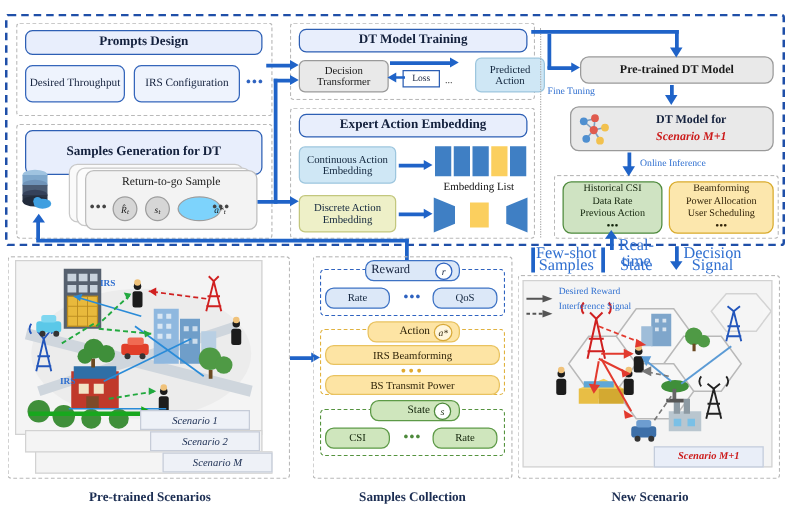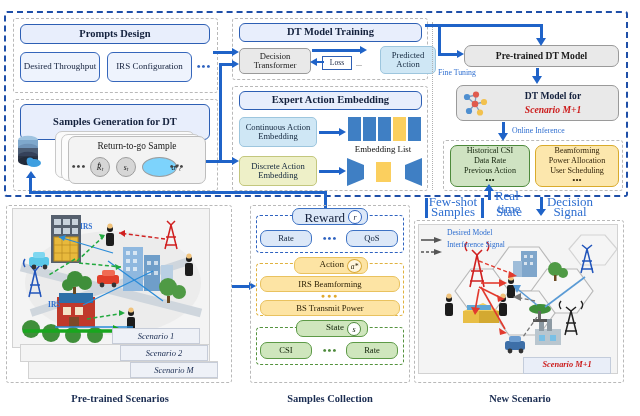--- a/index.html
+++ b/index.html
@@ -335,21 +335,21 @@
 
 <div class="abs arrow" style="left:29px;top:191px;width:298px;height:2.6px;"></div>
 <div class="abs arrow" style="left:324px;top:191px;width:2.6px;height:22px;"></div>
 <div class="abs arrow" style="left:29px;top:177px;width:2.6px;height:15px;"></div>
 <div class="abs ahead" style="left:26px;top:171px;border-bottom:7px solid #1f63c8;border-left:5px solid transparent;border-right:5px solid transparent;"></div>
 
 <div class="abs dashgray" style="left:250px;top:205px;width:160px;height:178px;"></div>
 
 <div class="abs dashblue" style="left:256px;top:215px;width:148px;height:38px;"></div>
 <div class="abs blusm" style="left:292px;top:208px;width:76px;height:17px;"></div>
-<div class="abs" style="left:297px;top:210px;width:48px;height:13px;font-size:13px;color:#14213d;text-align:right;">Reward</div>
+<div class="abs" style="left:297px;top:210px;width:48px;height:13px;font-size:10px;color:#14213d;">Reward</div>
 <div class="abs circ" style="left:348px;top:210px;width:14px;height:14px;border:1.2px solid #2f63c0;background:#ffffff;font-size:8px;font-style:italic;color:#14213d;">r</div>
 <div class="abs blusm ctr" style="left:260px;top:230px;width:52px;height:17px;">Rate</div>
 <div class="abs ctr dots" style="left:314px;top:231px;width:32px;height:15px;">•••</div>
 <div class="abs blusm ctr" style="left:346px;top:230px;width:52px;height:17px;">QoS</div>
 
 <div class="abs dashamber" style="left:256px;top:263px;width:148px;height:53px;"></div>
 <div class="abs ambsm" style="left:294px;top:257px;width:74px;height:17px;"></div>
 <div class="abs" style="left:298px;top:259px;width:46px;height:13px;font-size:9px;color:#2a1f05;text-align:right;">Action</div>
 <div class="abs circ" style="left:347px;top:259px;width:15px;height:14px;border:1.2px solid #d8a93a;background:#fff6dd;font-size:7.6px;font-style:italic;color:#2a1f05;">a*</div>
 <div class="abs ambsm ctr" style="left:260px;top:276px;width:140px;height:16px;">IRS Beamforming</div>
@@ -483,21 +483,21 @@
     <polygon points="94,72 102,68 102,76" fill="#777777"></polygon>
   </svg>
 </div>
 
 <div class="abs" style="left:421px;top:230px;width:22px;height:8px;">
   <svg width="22" height="8">
       <line x1="0" y1="4" x2="14" y2="4" stroke="#555" stroke-width="1.6"></line>
       <polygon points="21,4 13,1 13,7" fill="#555"></polygon>
     </svg>
 </div>
-<div class="abs" style="left:447px;top:228px;width:90px;height:11px;color:#2f6fd0;font-size:7.6px;">Desired Model</div>
+<div class="abs" style="left:447px;top:228px;width:90px;height:11px;color:#2f6fd0;font-size:7.6px;">Desired Reward</div>
 <div class="abs" style="left:421px;top:242px;width:22px;height:8px;">
   <svg width="22" height="8">
       <line x1="0" y1="4" x2="14" y2="4" stroke="#555" stroke-width="1.6" stroke-dasharray="3,2"></line>
       <polygon points="21,4 13,1 13,7" fill="#555"></polygon>
     </svg>
 </div>
 <div class="abs" style="left:447px;top:240px;width:100px;height:11px;color:#2f6fd0;font-size:7.6px;">Interference Signal</div>
 
 <div class="abs ctr" style="left:523px;top:357px;width:88px;height:17px;background:#e9eef8;border:1px solid #c3ccdb;color:#cc1b1b;font-weight:bold;font-size:8.4px;font-style:italic;">Scenario M+1</div>
 <div class="abs ctr caption" style="left:440px;top:391px;width:160px;height:16px;">New Scenario</div>

